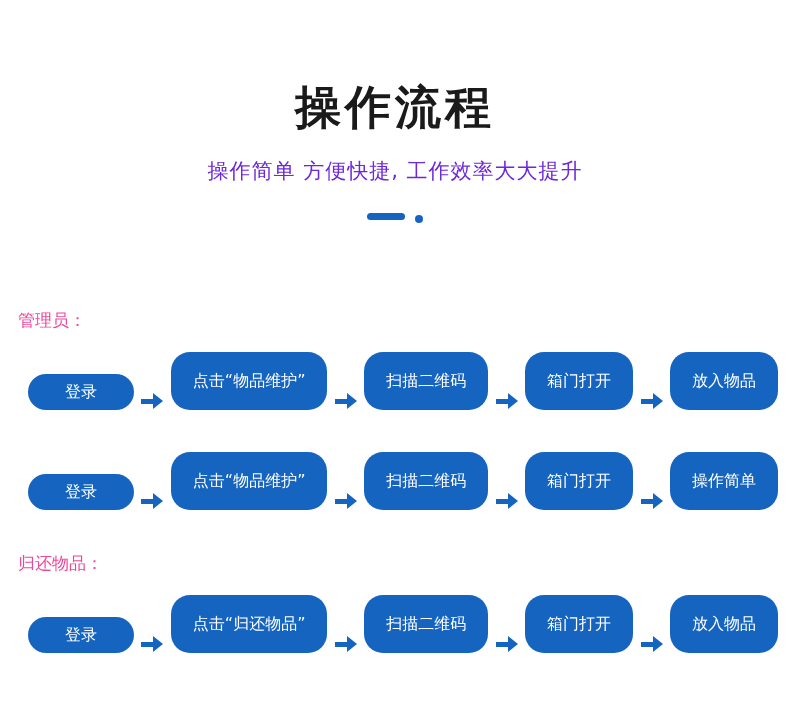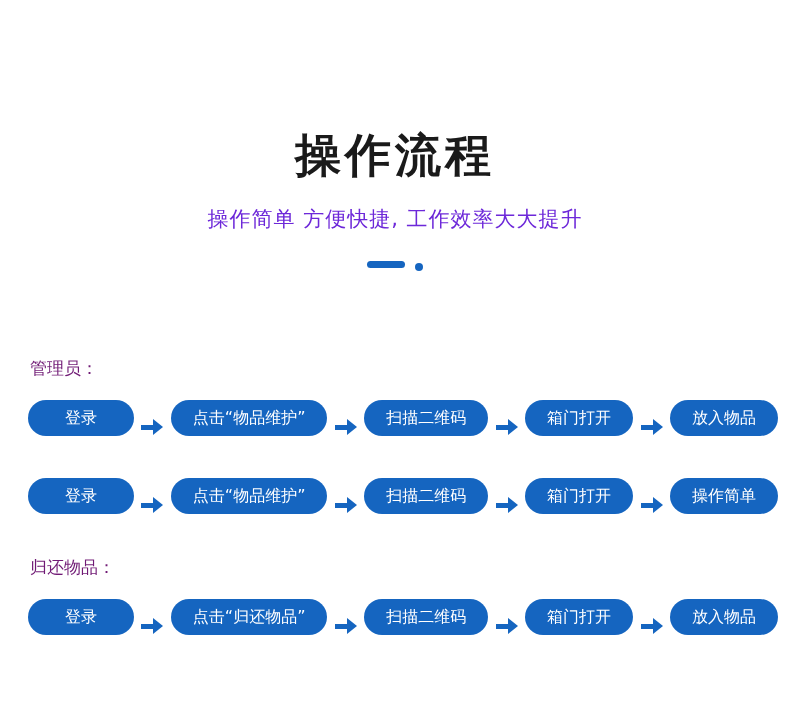--- a/index.html
+++ b/index.html
@@ -12,21 +12,20 @@
   }
   .page {
     width: 790px;
     height: 712px;
     background: #ffffff;
     position: relative;
   }
   .header {
     padding-top: 82px;
     text-align: center;
-    margin-top: 48px;
   }
   .title {
     font-size: 46px;
     font-weight: 700;
     color: #1a1a1a;
     letter-spacing: 4px;
     line-height: 1.1;
   }
   .subtitle {
     margin-top: 24px;
@@ -57,37 +56,37 @@
     margin-top: 4px;
   }
   .flow {
     margin-top: 42px;
   }
   .flow-first {
     margin-top: 86px;
   }
   .flow-label {
     font-size: 17px;
-    color: #701a75;
-    margin-left: 30px;
+    color: #ec4899;
+    margin-left: 18px;
     margin-bottom: 20px;
   }
   .flow-row {
     display: flex;
     align-items: flex-end;
     justify-content: space-between;
     padding: 0 12px 0 28px;
   }
   .pill {
     display: inline-block;
     background: #1565c0;
     color: #ffffff;
     font-size: 16px;
     line-height: 22px;
-    padding: 7px 22px;
+    padding: 18px 22px;
     border-radius: 19px;
     white-space: nowrap;
     text-align: center;
   }
   .pill-wide {
     padding: 7px 37px;
   }
   .arrow {
     position: relative;
     width: 22px;

